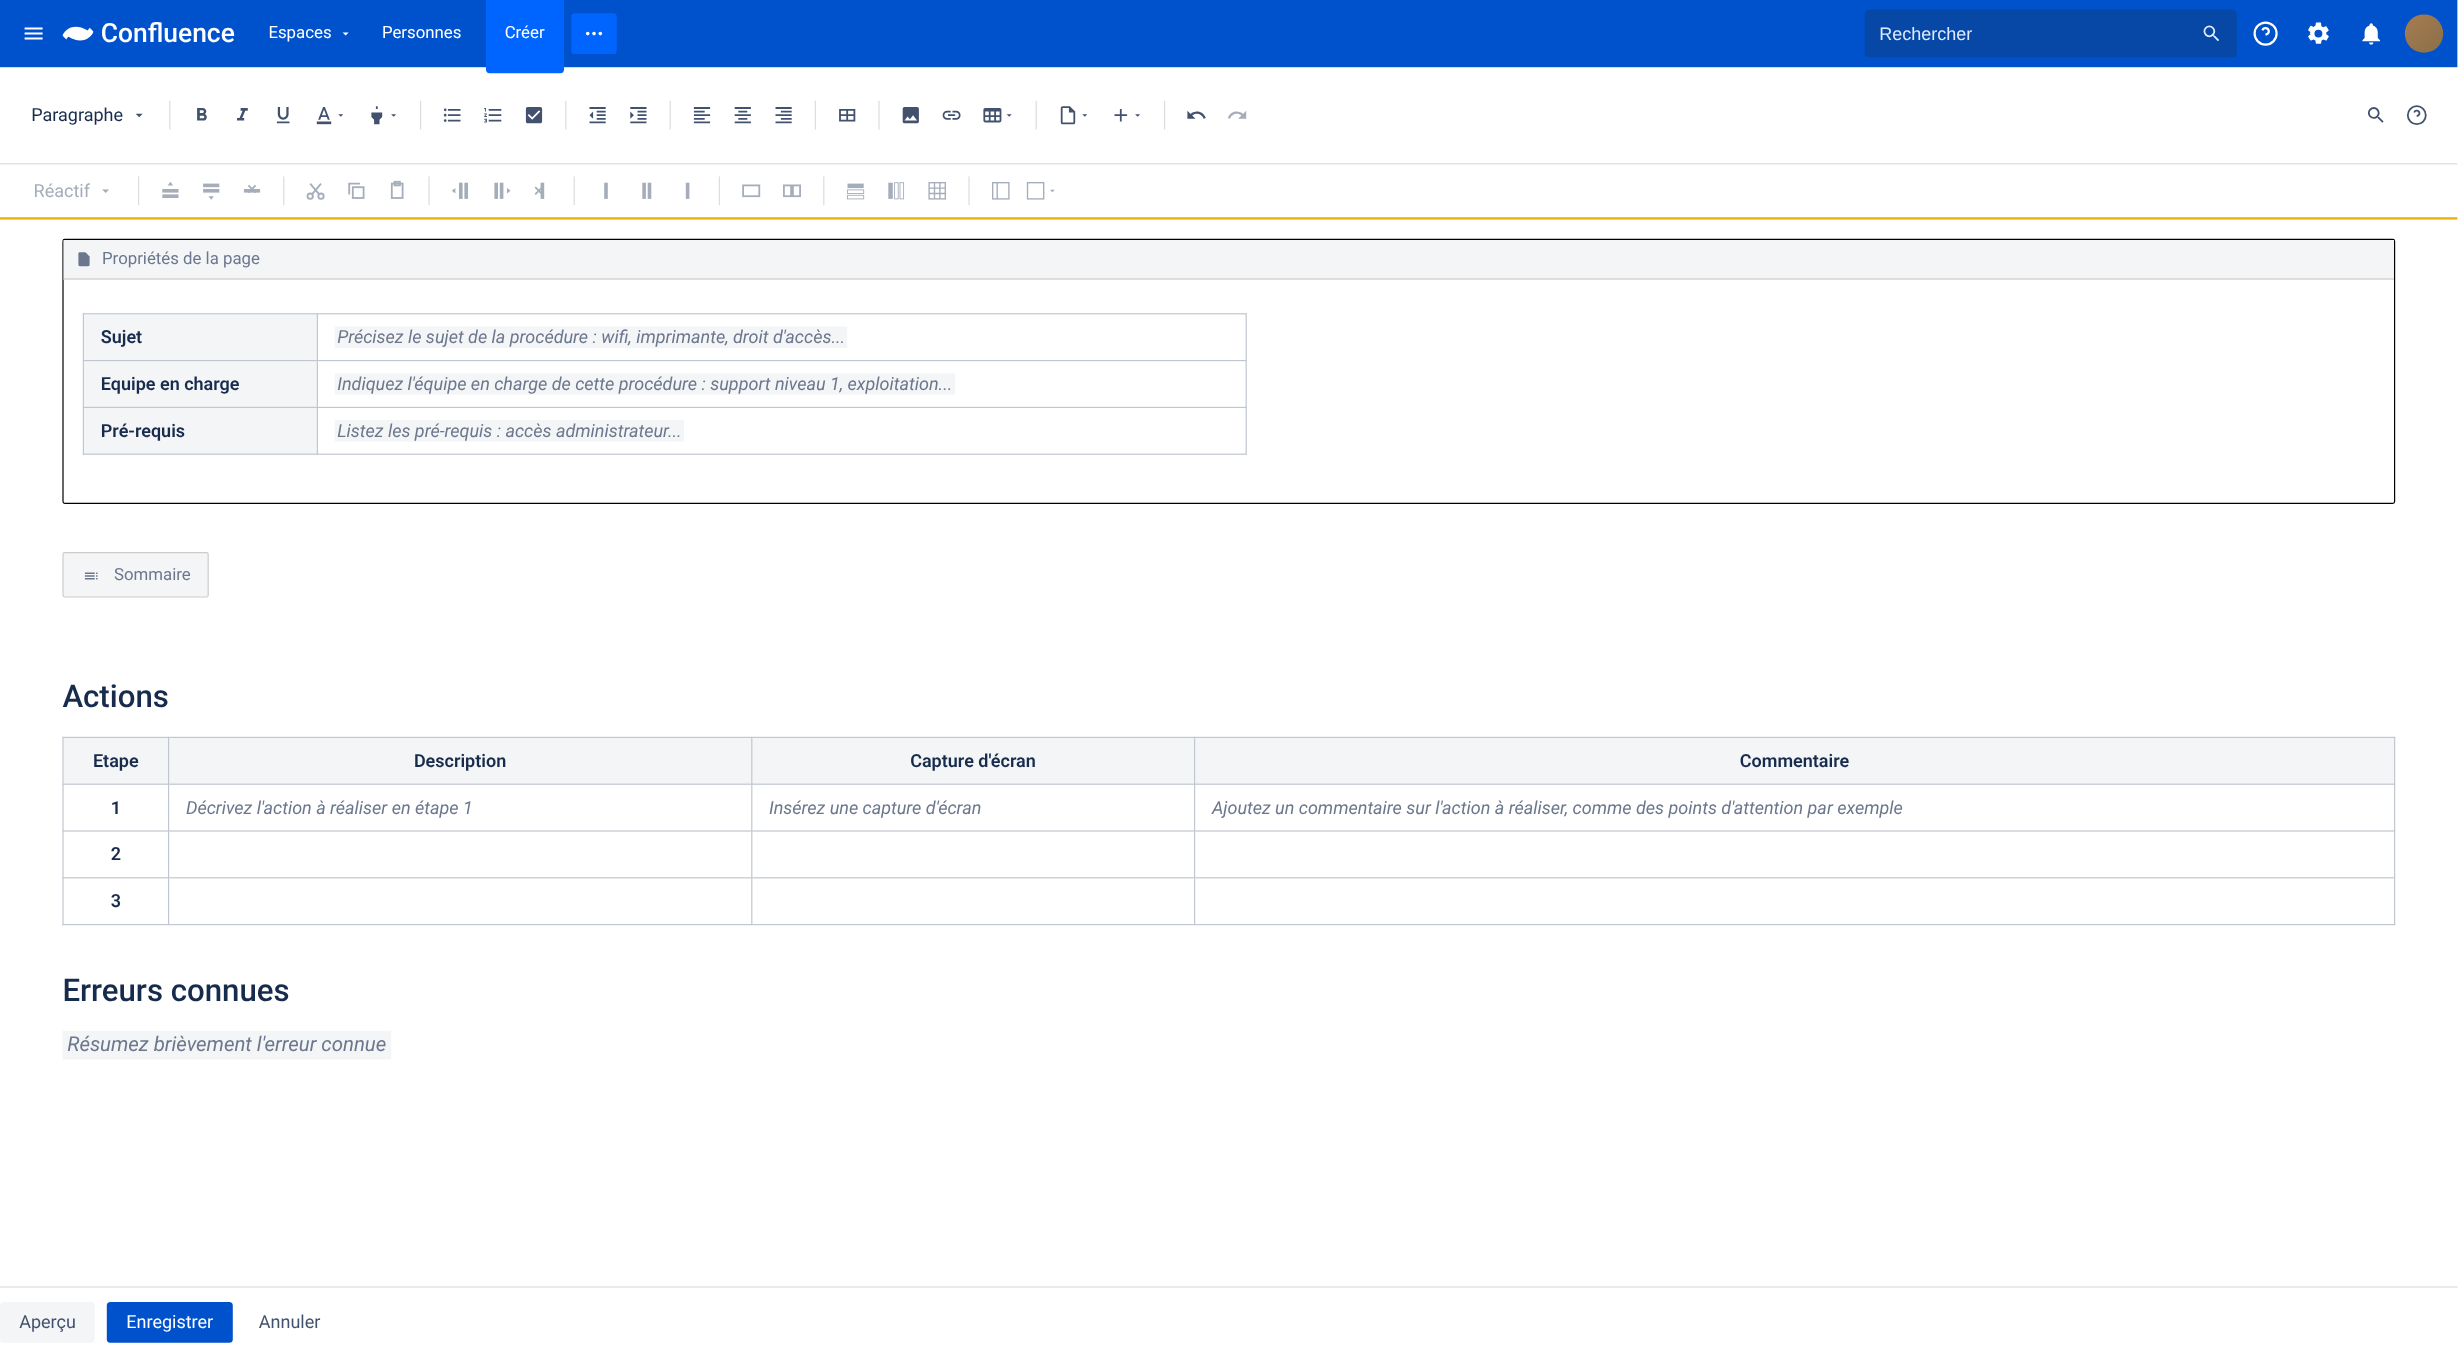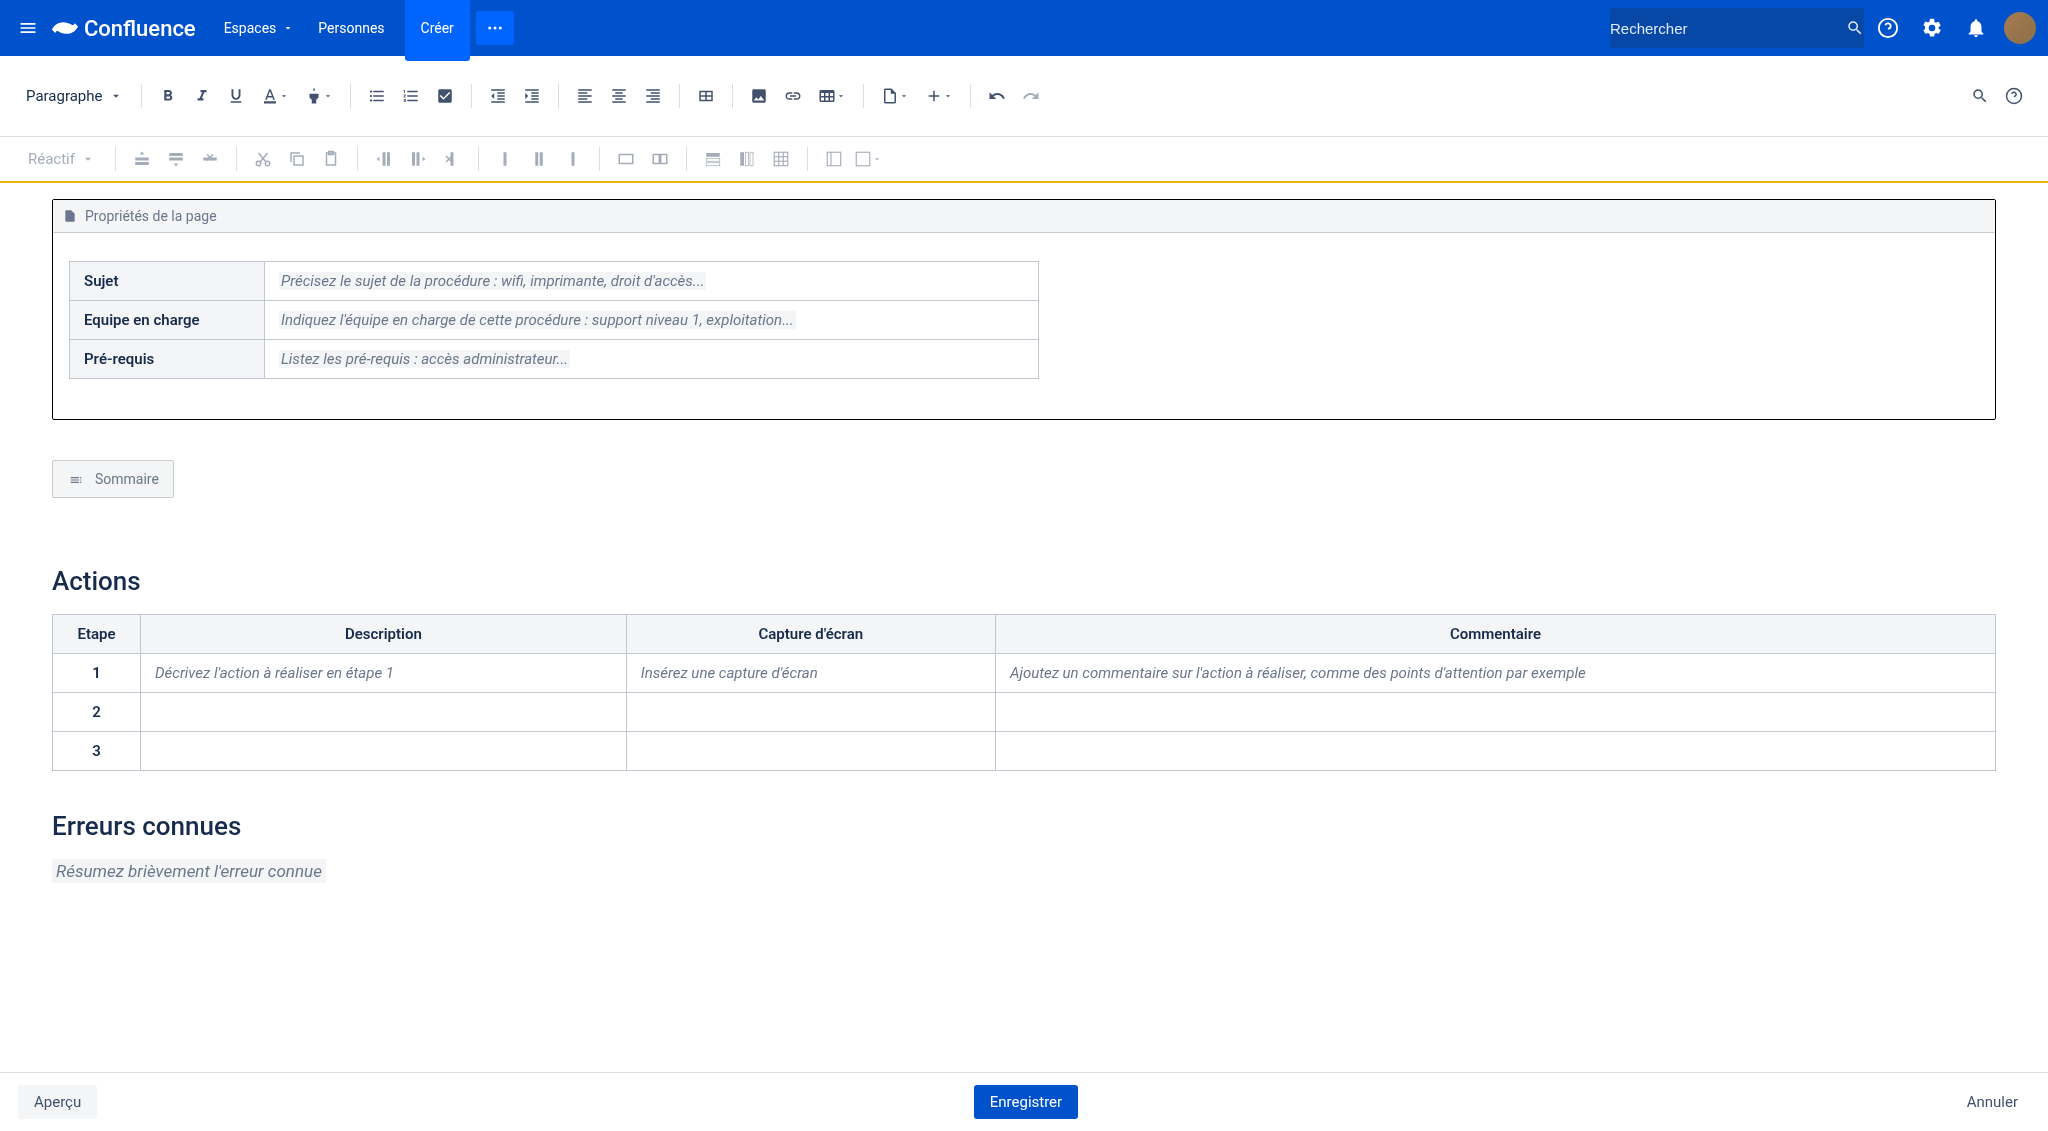--- a/index.html
+++ b/index.html
@@ -8,21 +8,21 @@
 
 .topnav { background: #0052cc; height: 56px; display: flex; align-items: center; padding: 0 12px; color: #fff; }
 .topnav .menu-icon { width: 32px; height: 32px; display: flex; align-items: center; justify-content: center; cursor: pointer; margin-right: 8px; }
 .topnav .logo { display: flex; align-items: center; font-size: 22px; font-weight: 500; margin-right: 16px; }
 .topnav .logo svg { margin-right: 6px; }
 .topnav .nav-item { padding: 8px 12px; cursor: pointer; border-radius: 3px; display: flex; align-items: center; }
 .topnav .nav-item .chev { margin-left: 6px; }
 .topnav .create-btn { background: #0065ff; padding: 25px 16px; border-radius: 3px; cursor: pointer; margin-left: 8px; }
 .topnav .more-btn { background: #0065ff; padding: 8px 10px; border-radius: 3px; cursor: pointer; margin-left: 6px; }
 .topnav .spacer { flex: 1; }
-.topnav .search-box { background: #0747a6; border-radius: 4px; width: 254px; height: 40px; display: flex; align-items: center; padding: 0 0; color: #deebff; }
+.topnav .search-box { background: #0747a6; border-radius: 4px; width: 310px; height: 40px; display: flex; align-items: center; padding: 0 12px; color: #deebff; }
 .topnav .search-box input { background: transparent; border: none; outline: none; color: #fff; font-size: 15px; flex: 1; }
 .topnav .search-box input::placeholder { color: #deebff; }
 .topnav .nav-icon { width: 40px; height: 40px; display: flex; align-items: center; justify-content: center; cursor: pointer; margin-left: 4px; }
 .topnav .avatar { width: 32px; height: 32px; border-radius: 50%; background: linear-gradient(135deg, #a67c52, #8b6f47); margin-left: 8px; }
 
 
 .toolbar { border-bottom: 1px solid #ddd; padding: 24px 18px; display: flex; align-items: center; gap: 2px; flex-wrap: wrap; }
 .toolbar .format-sel { padding: 6px 8px; cursor: pointer; display: flex; align-items: center; font-size: 15px; }
 .toolbar .sep { width: 1px; height: 24px; background: #ddd; margin: 0 8px; }
 .toolbar .tb-btn { width: 32px; height: 32px; display: flex; align-items: center; justify-content: center; cursor: pointer; border-radius: 3px; color: #42526e; }
@@ -55,21 +55,21 @@
 .actions-table { border-collapse: collapse; width: 100%; margin-bottom: 40px; }
 .actions-table th, .actions-table td { border: 1px solid #c1c7d0; padding: 10px 14px; font-size: 15px; }
 .actions-table th { background: #f4f5f7; font-weight: 600; text-align: center; }
 .actions-table th:first-child { width: 88px; text-align: center; }
 .actions-table td:first-child { text-align: center; font-weight: 600; }
 .actions-table .placeholder { color: #6b778c; font-style: italic; }
 
 .error-summary { display: inline-block; background: #f4f5f7; color: #6b778c; font-style: italic; font-size: 17px; padding: 2px 4px; }
 
 
-.footer { position: fixed; bottom: 0; left: 0; right: 0; border-top: 1px solid #ddd; background: #fff; padding: 12px 18px; display: flex; justify-content: space-between; gap: 10px; }
+.footer { position: fixed; bottom: 0; left: 0; right: 0; border-top: 1px solid #ddd; background: #fff; padding: 12px 0; display: flex; justify-content: flex-start; gap: 10px; }
 .footer .btn { padding: 8px 16px; border-radius: 3px; cursor: pointer; font-size: 15px; }
 .footer .btn-secondary { background: #f4f5f7; color: #42526e; }
 .footer .btn-primary { background: #0052cc; color: #fff; }
 .footer .btn-link { color: #42526e; padding: 8px 12px; }
 
 svg { display: block; }
 </style>
 </head>
 <body>
 

